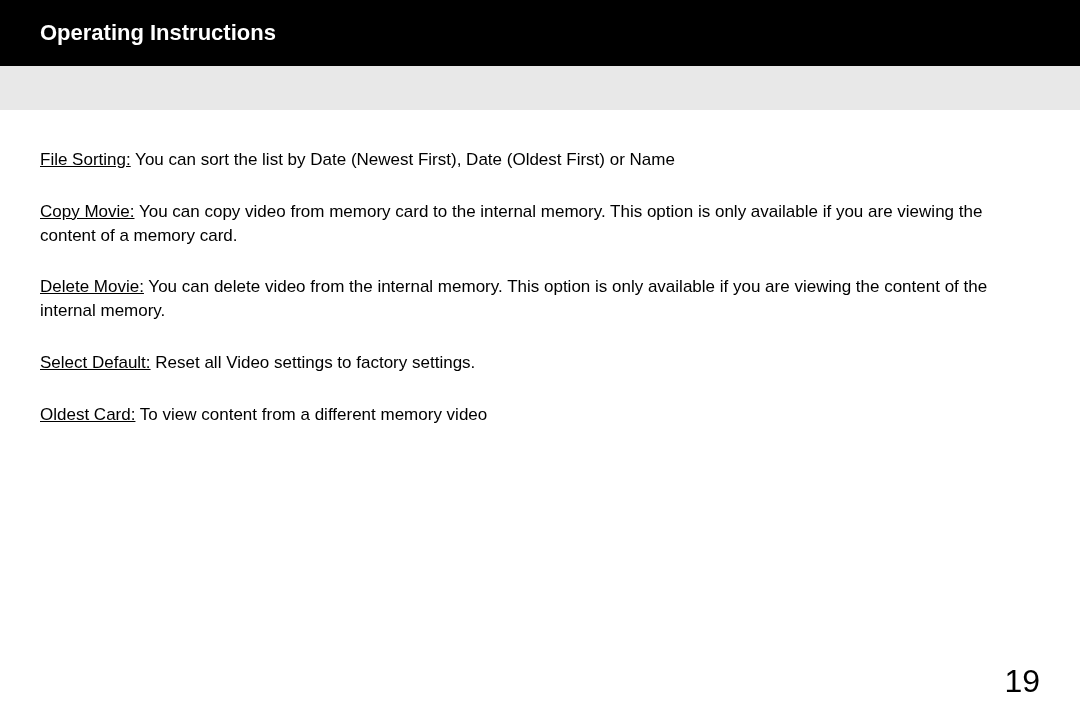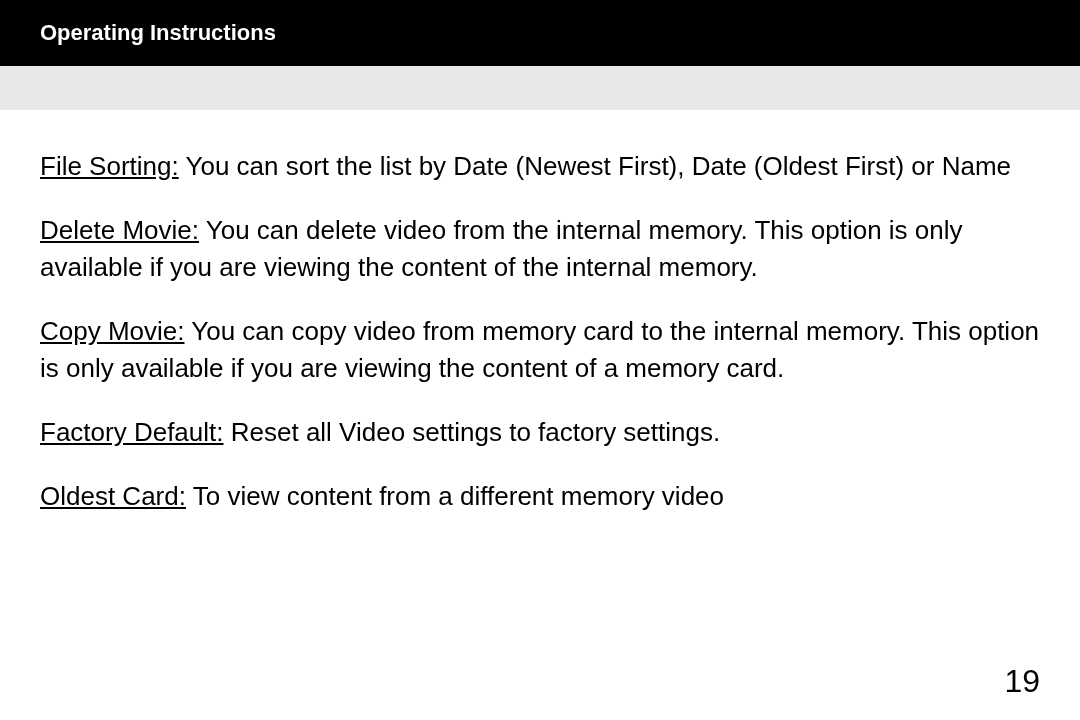--- a/index.html
+++ b/index.html
@@ -11,21 +11,21 @@
     padding: 20px 40px 20px 40px;
     font-weight: bold;
     font-size: 22px;
   }
   .header-gray {
     background: #e8e8e8;
     height: 44px;
   }
   .content {
     padding: 38px 40px 0 40px;
-    font-size: 26px;
+    font-size: 17px;
     color: #000;
     line-height: 1.4;
   }
   .entry { margin-bottom: 28px; }
   .label { text-decoration: underline; }
   .page-number {
     position: absolute;
     bottom: 20px;
     right: 40px;
     font-size: 32px;
@@ -43,29 +43,29 @@
 
   <div class="header-gray"></div>
 
   <div class="content">
 
     <p class="entry">
       <span class="label">File Sorting:</span><span> You can sort the list by Date (Newest First), Date (Oldest First) or Name</span>
     </p>
 
     <p class="entry">
+      <span class="label">Copy Movie:</span><span> You can copy video from memory card to the internal memory. This option is only available if you are viewing the content of a memory card.</span>
+    </p>
+
+    <p class="entry">
       <span class="label">Delete Movie:</span><span> You can delete video from the internal memory. This option is only available if you are viewing the content of the internal memory.</span>
     </p>
 
     <p class="entry">
-      <span class="label">Copy Movie:</span><span> You can copy video from memory card to the internal memory. This option is only available if you are viewing the content of a memory card.</span>
-    </p>
-
-    <p class="entry">
-      <span class="label">Factory Default:</span><span> Reset all Video settings to factory settings.</span>
+      <span class="label">Select Default:</span><span> Reset all Video settings to factory settings.</span>
     </p>
 
     <p class="entry">
       <span class="label">Oldest Card:</span><span> To view content from a different memory video</span>
     </p>
 
 
   </div>
 
   <div class="page-number">19</div>

